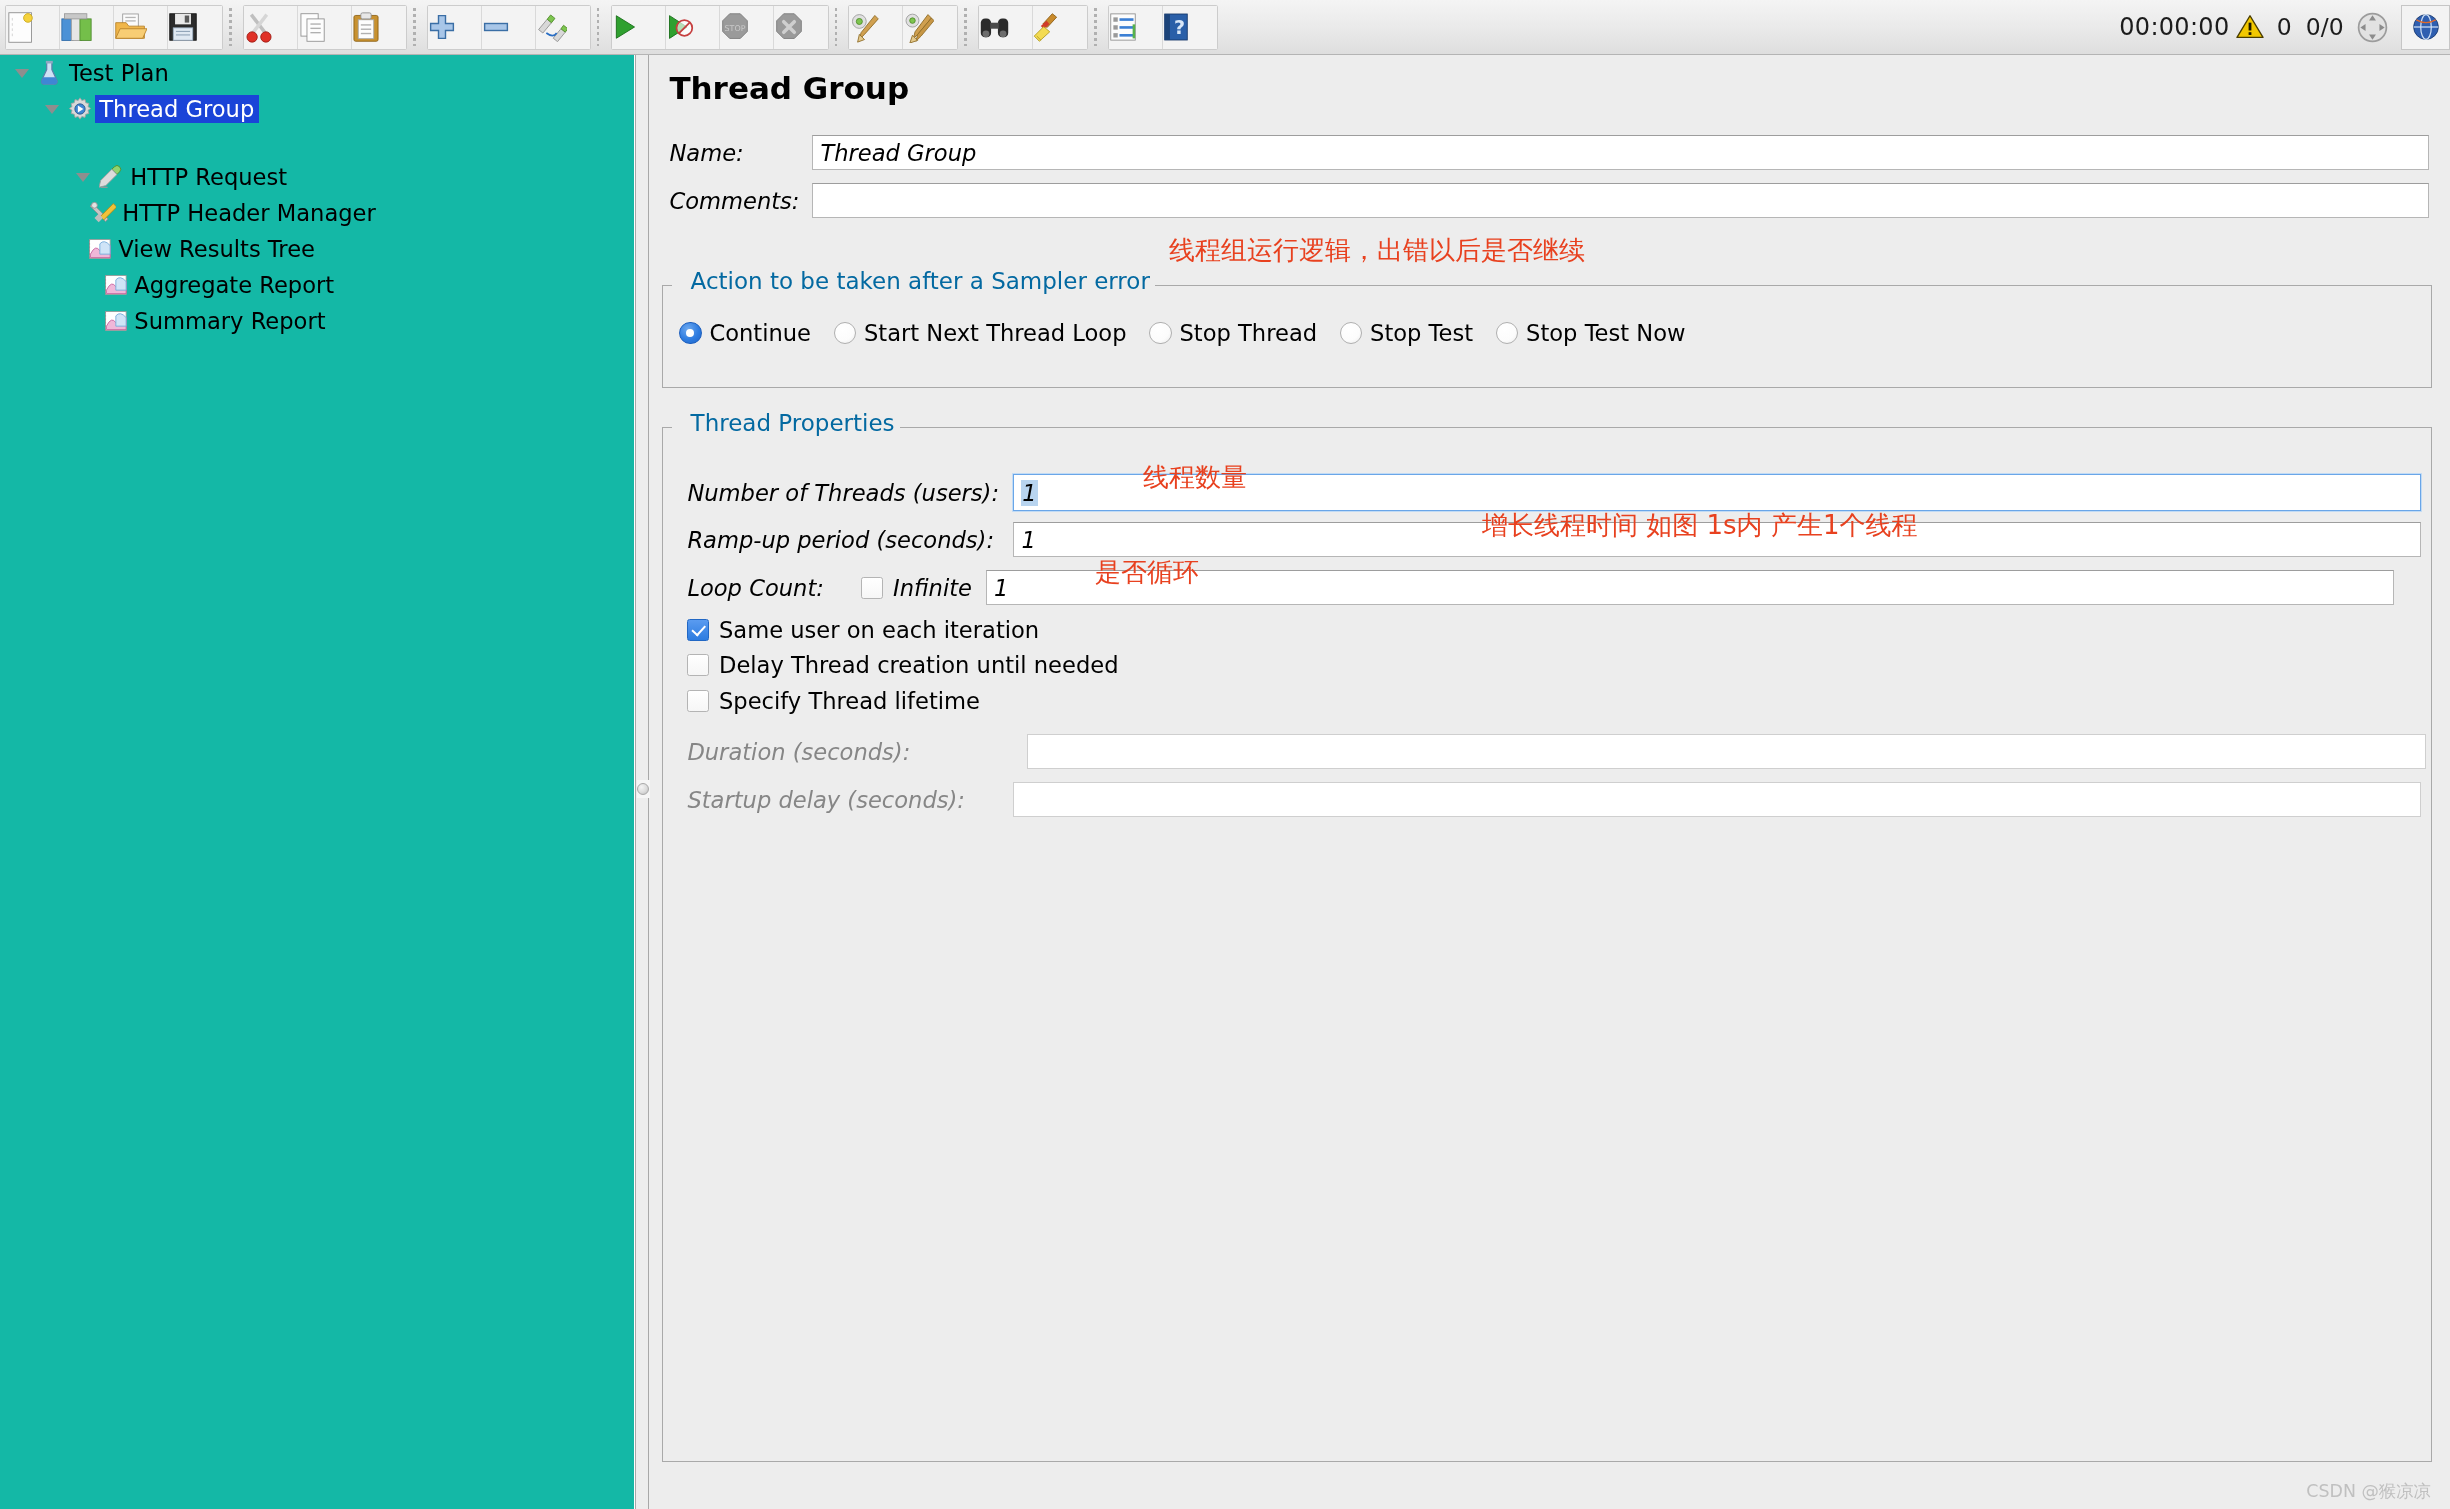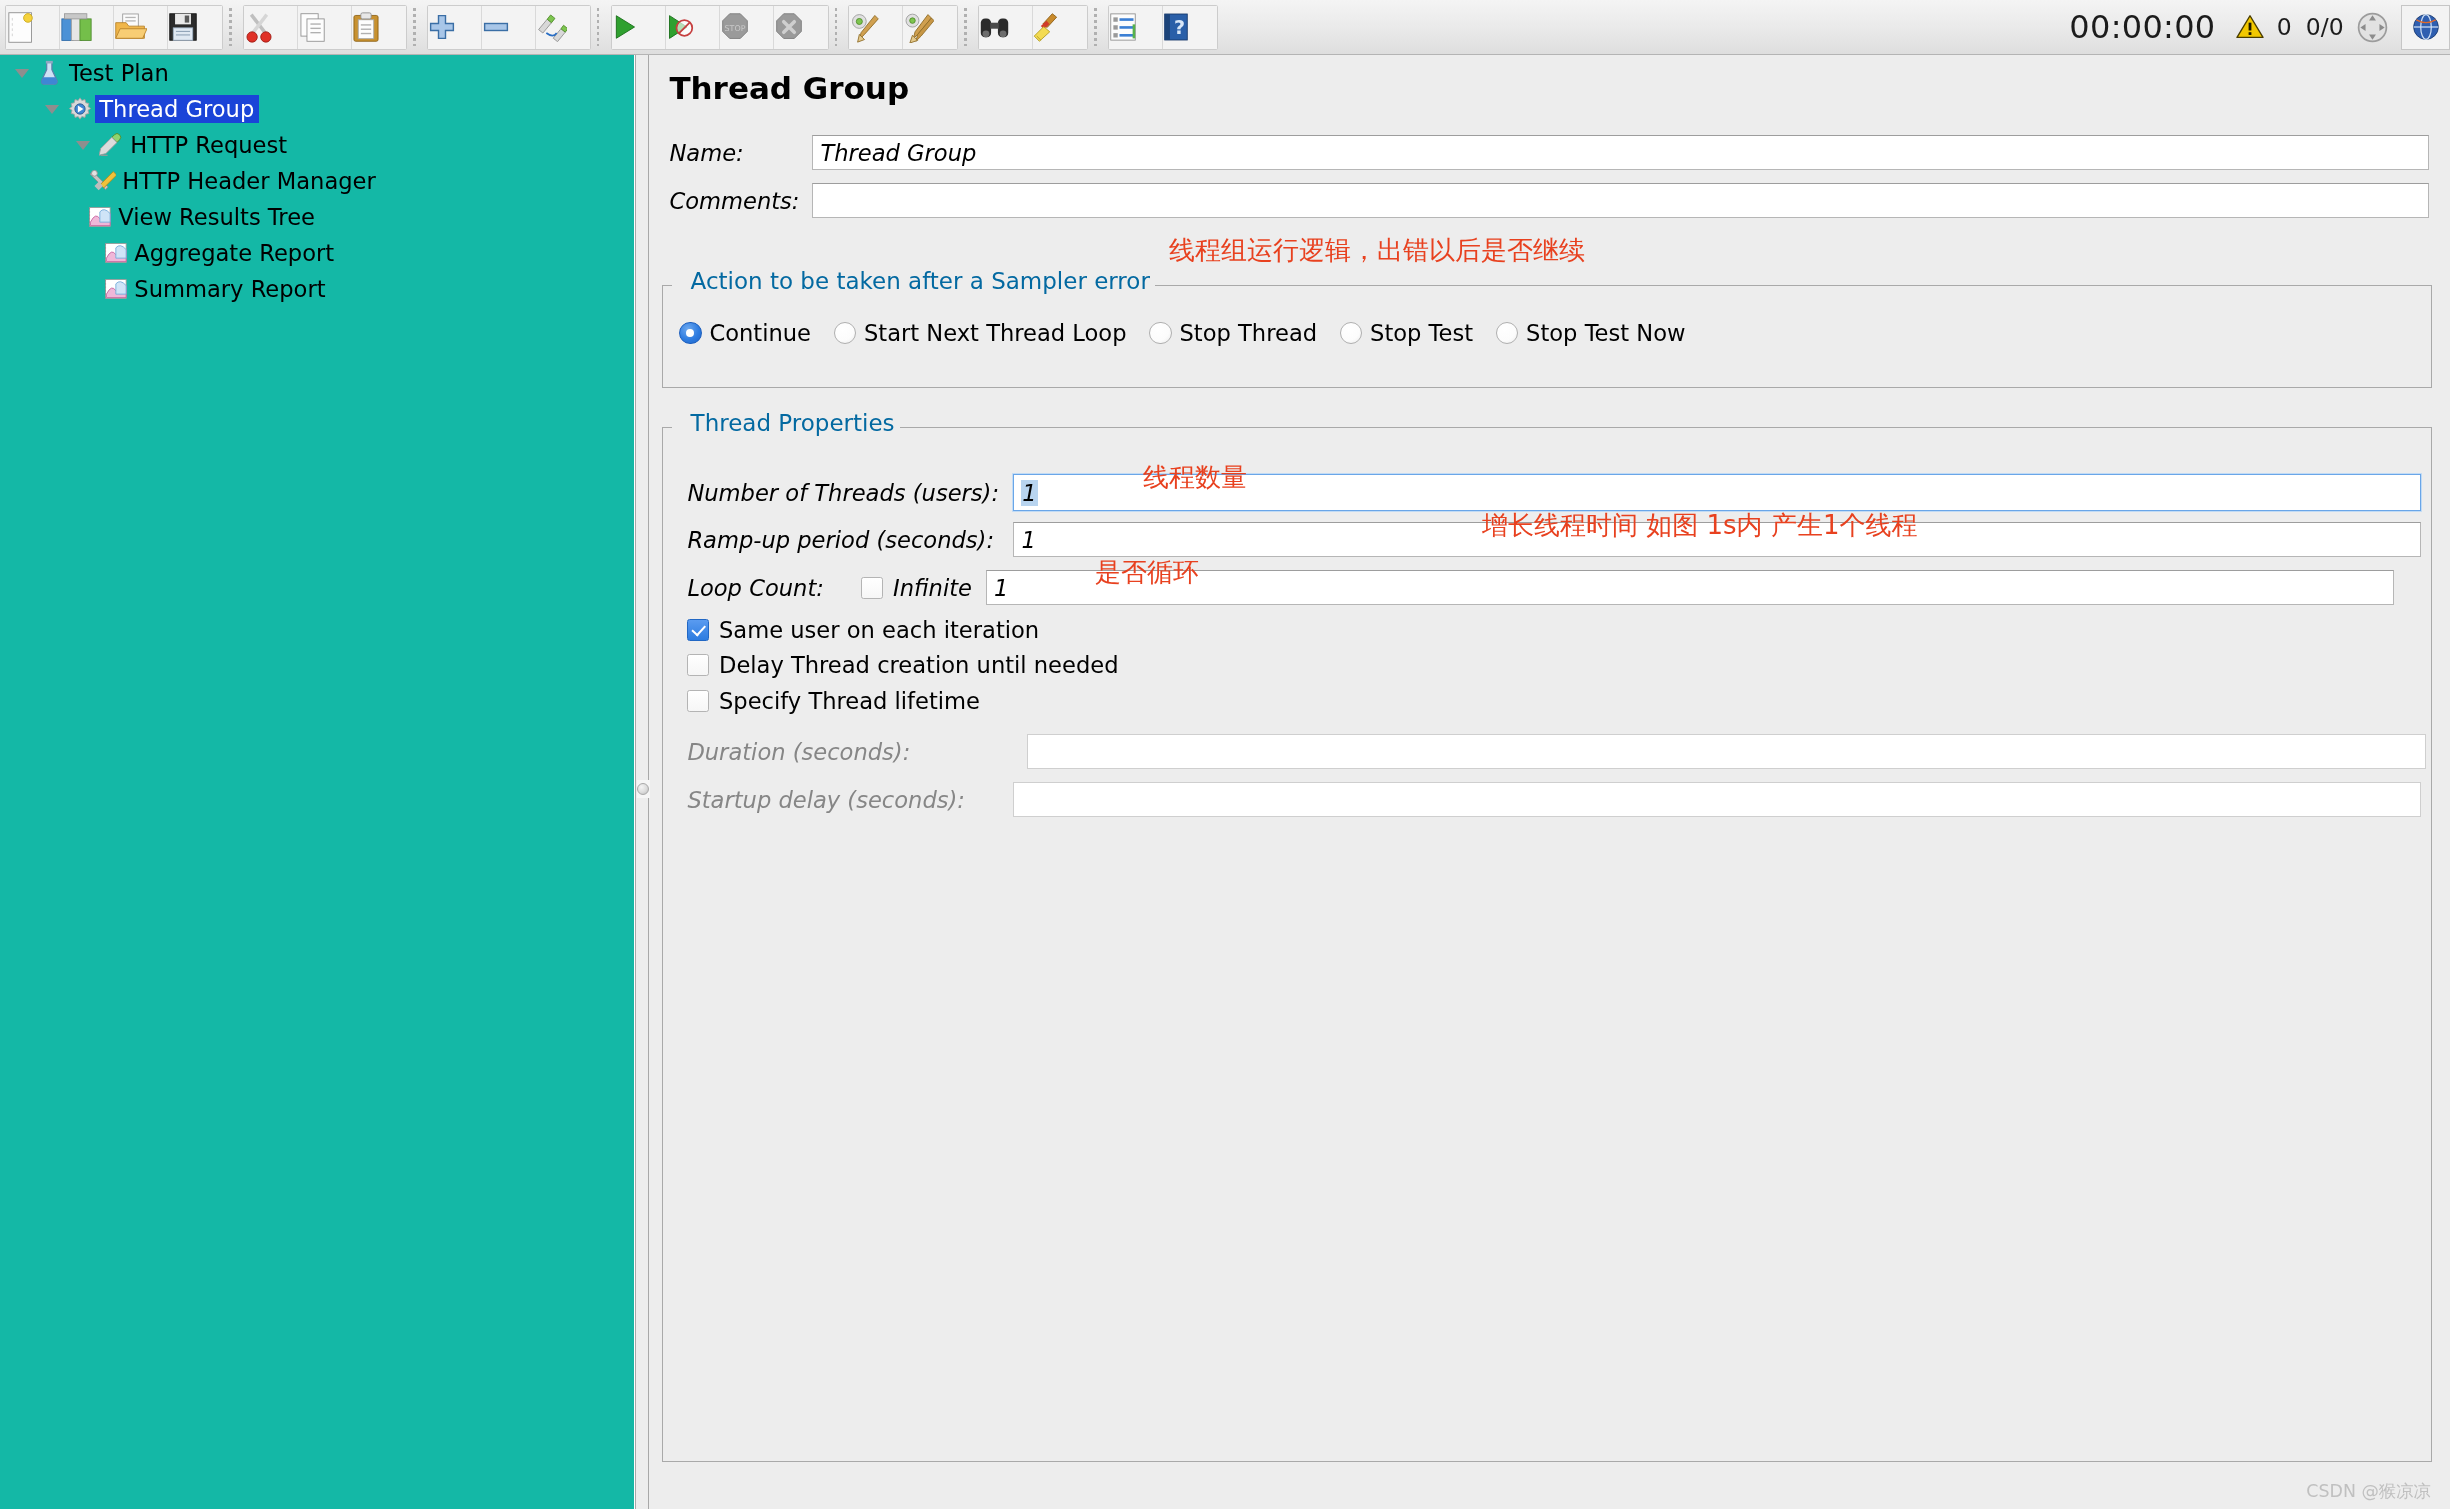--- a/index.html
+++ b/index.html
@@ -38,23 +38,22 @@
   .tb-sep {
     width: 2.6px; height: 38px; margin: 0 6px;
     background-image: repeating-linear-gradient(to bottom, #b0b0b0 0 2.6px, transparent 2.6px 6px);
   }
   .tb-btn svg { display: block; }
   .tb-right {
     margin-left: auto; display: flex; align-items: center;
     padding-right: 0px; height: 45px;
   }
   #tb-timer {
-    font-size: 32px; color: #1c1c1c; letter-spacing: 0.3px;
+    font-size: 24px; color: #1c1c1c; letter-spacing: 0.3px;
     font-family: "DejaVu Sans", "Liberation Sans", sans-serif;
-    margin-right: 14px;
   }
   #tb-warn-count, #tb-thread-count {
     font-size: 23.5px; color: #1c1c1c; margin: 0 7px;
   }
   .tb-right-icon { margin: 0 5.2px; display: flex; align-items: center; }
   .tb-globe-box {
     width: 49px; height: 45px; border: 0.9px solid #c6c6c6;
     background: #f3f3f3; display: flex; align-items: center; justify-content: center;
     margin-left: 7px;
   }
@@ -474,21 +473,21 @@
       <span class="tree-icon">
         <svg width="24" height="24" viewBox="0 0 28 28">
           <path d="M14 1 l2.2 3.1 3.6 -1.1 0.9 3.7 3.7 0.9 -1.1 3.6 3.1 2.2 -3.1 2.2 1.1 3.6 -3.7 0.9 -0.9 3.7 -3.6 -1.1 -2.2 3.1 -2.2 -3.1 -3.6 1.1 -0.9 -3.7 -3.7 -0.9 1.1 -3.6 -3.1 -2.2 3.1 -2.2 -1.1 -3.6 3.7 -0.9 0.9 -3.7 3.6 1.1 z" fill="#d9d9d9" stroke="#a0a0a0"></path>
           <circle cx="14" cy="14" r="6" fill="#3f86d4" stroke="#27578d"></circle>
           <path d="M11.5 10 L18 14 L11.5 18 z" fill="#ffffff"></path>
         </svg>
       </span>
       <span class="tree-label selected">Thread Group</span>
     </div>
 
-    <div class="tree-row" style="padding-left:70px;">
+    <div class="tree-row" style="padding-left:70px;margin-top:32px;">
       <span class="tree-handle">
           <i class="tri"></i>
         </span>
       <span class="tree-icon">
         <svg width="24" height="24" viewBox="0 0 28 28">
           <path d="M18 2 a4 4 0 0 1 6 6 l-3 3 -6 -6 z" fill="#8fd46f" stroke="#4e8a28"></path>
           <path d="M15 5 l6 6 -13 13 -8 2 2 -8 z" fill="#dcdcdc" stroke="#9a9a9a"></path>
           <line x1="2" y1="26" x2="10" y2="26" stroke="#9a9a9a" stroke-width="1.4"></line>
         </svg>
       </span>

